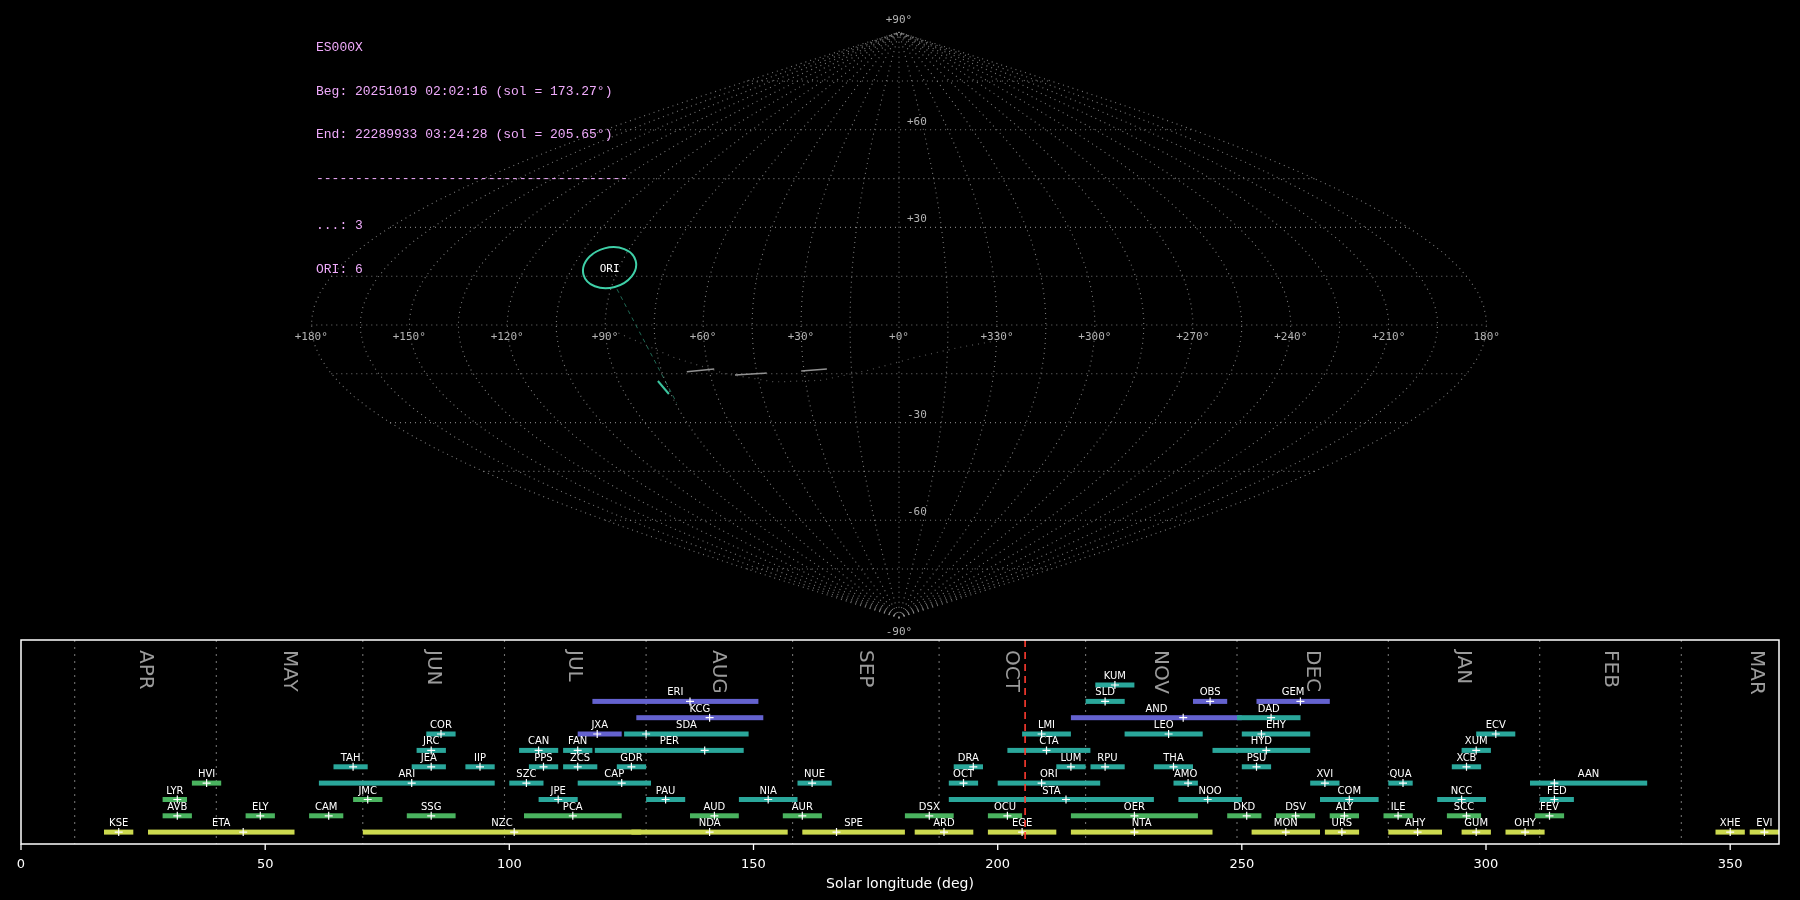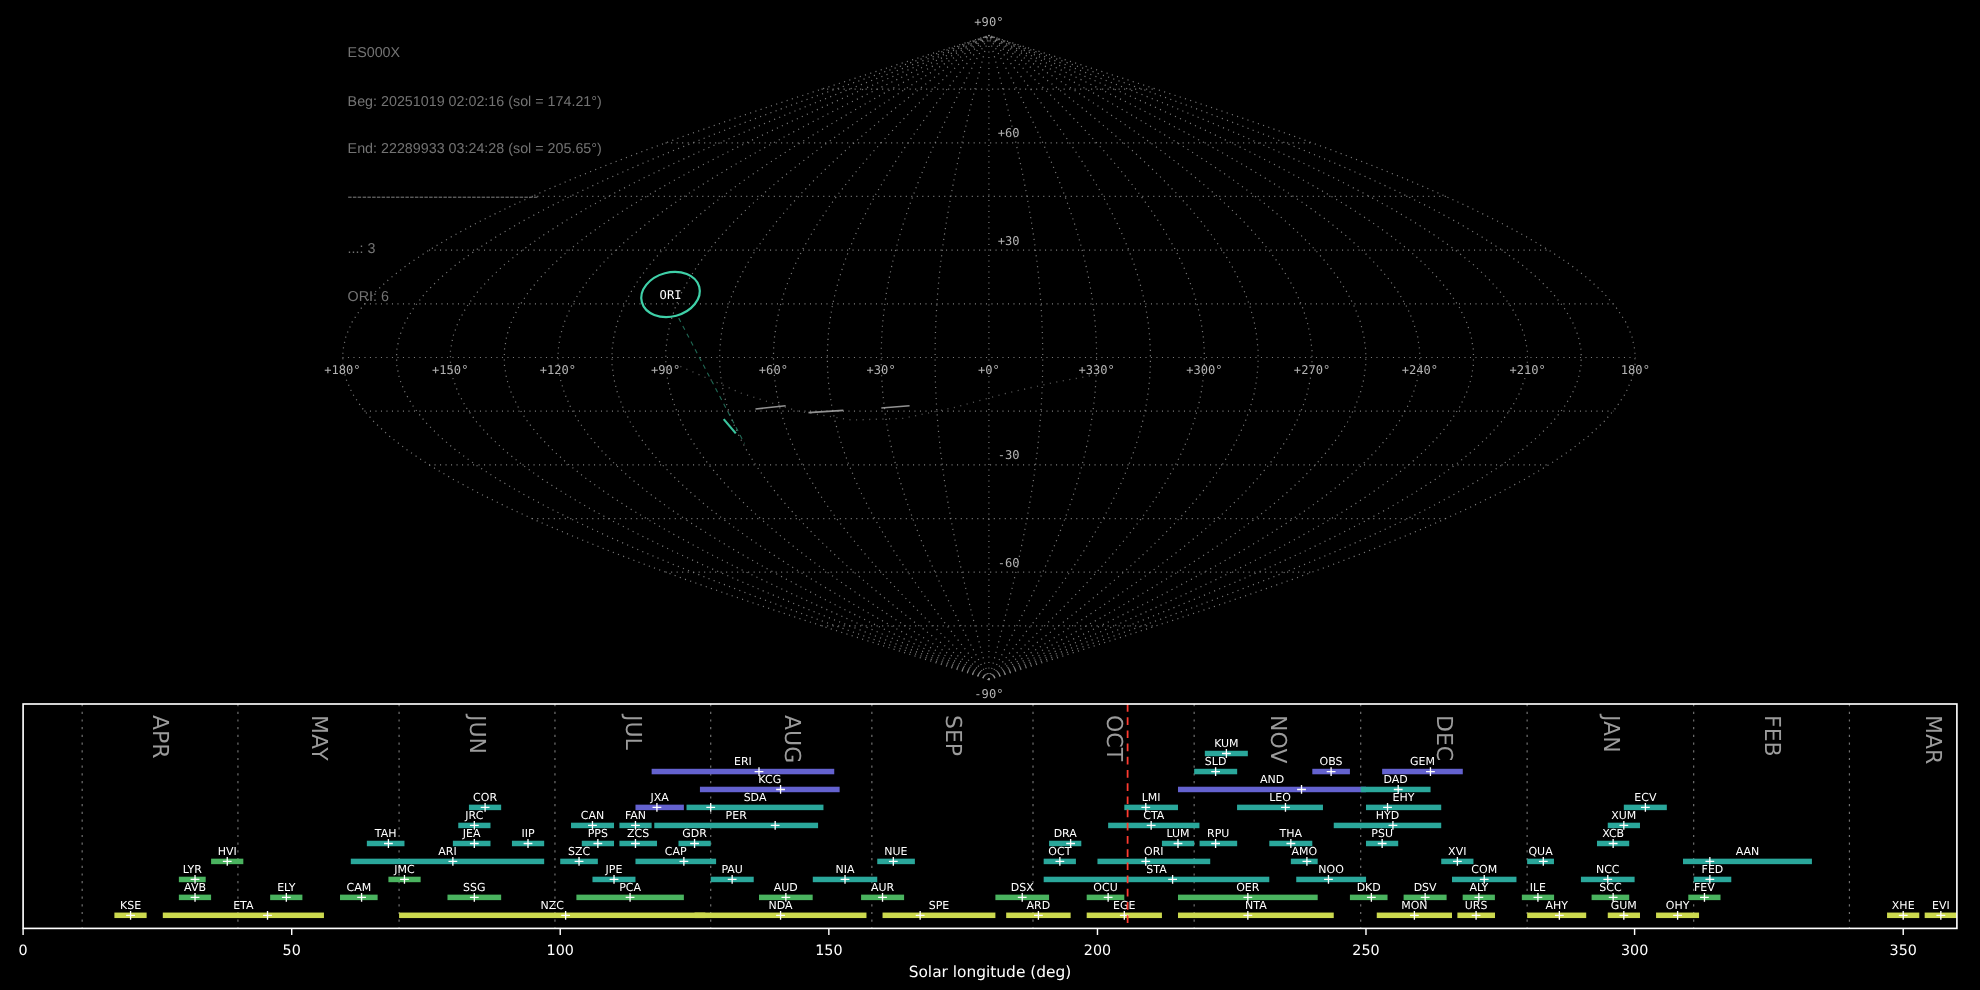--- a/index.html
+++ b/index.html
@@ -1,29 +1,29 @@
 <!DOCTYPE html>
 <html><head>
 <meta charset="utf-8">
 <style>
   html,body{margin:0;padding:0;background:#000;}
   body{width:1800px;height:900px;overflow:hidden;}
   .fig{position:relative;width:1800px;height:900px;background:#000;font-family:"DejaVu Sans",sans-serif;}
-  .hdr{position:absolute;left:316px;top:12px;z-index:5;color:#737373;
-       font-family:Liberation Sans, sans-serif;font-size:13px;line-height:14.5px;white-space:pre;}
+  .hdr{position:absolute;left:316px;top:12px;z-index:5;color:#f0abfc;
+       font-family:Liberation Mono, monospace;font-size:13px;line-height:14.5px;white-space:pre;}
   .hdr .gap{margin-top:4px;}
   svg{position:absolute;left:0;top:0;}
 </style>
 </head>
 <body>
 
 <div class="fig">
   <div class="hdr">
     <div>ES000X</div>
-    <div>Beg: 20251019 02:02:16 (sol = 174.21°)</div>
+    <div>Beg: 20251019 02:02:16 (sol = 173.27°)</div>
     <div>End: 22289933 03:24:28 (sol = 205.65°)</div>
     <div>----------------------------------------</div>
     <div class="gap">...: 3</div>
     <div>ORI: 6</div>
   </div>
 
   <svg id="skymap" width="1800" height="640">
       <line x1="746.9" y1="569.0" x2="1051.1" y2="569.0" stroke="#8f8f8f" stroke-width="1.1" stroke-dasharray="1 4" opacity="0.85"></line>
       <line x1="605.1" y1="520.2" x2="1192.9" y2="520.2" stroke="#8f8f8f" stroke-width="1.1" stroke-dasharray="1 4" opacity="0.85"></line>
       <line x1="483.4" y1="471.4" x2="1314.6" y2="471.4" stroke="#8f8f8f" stroke-width="1.1" stroke-dasharray="1 4" opacity="0.85"></line>

